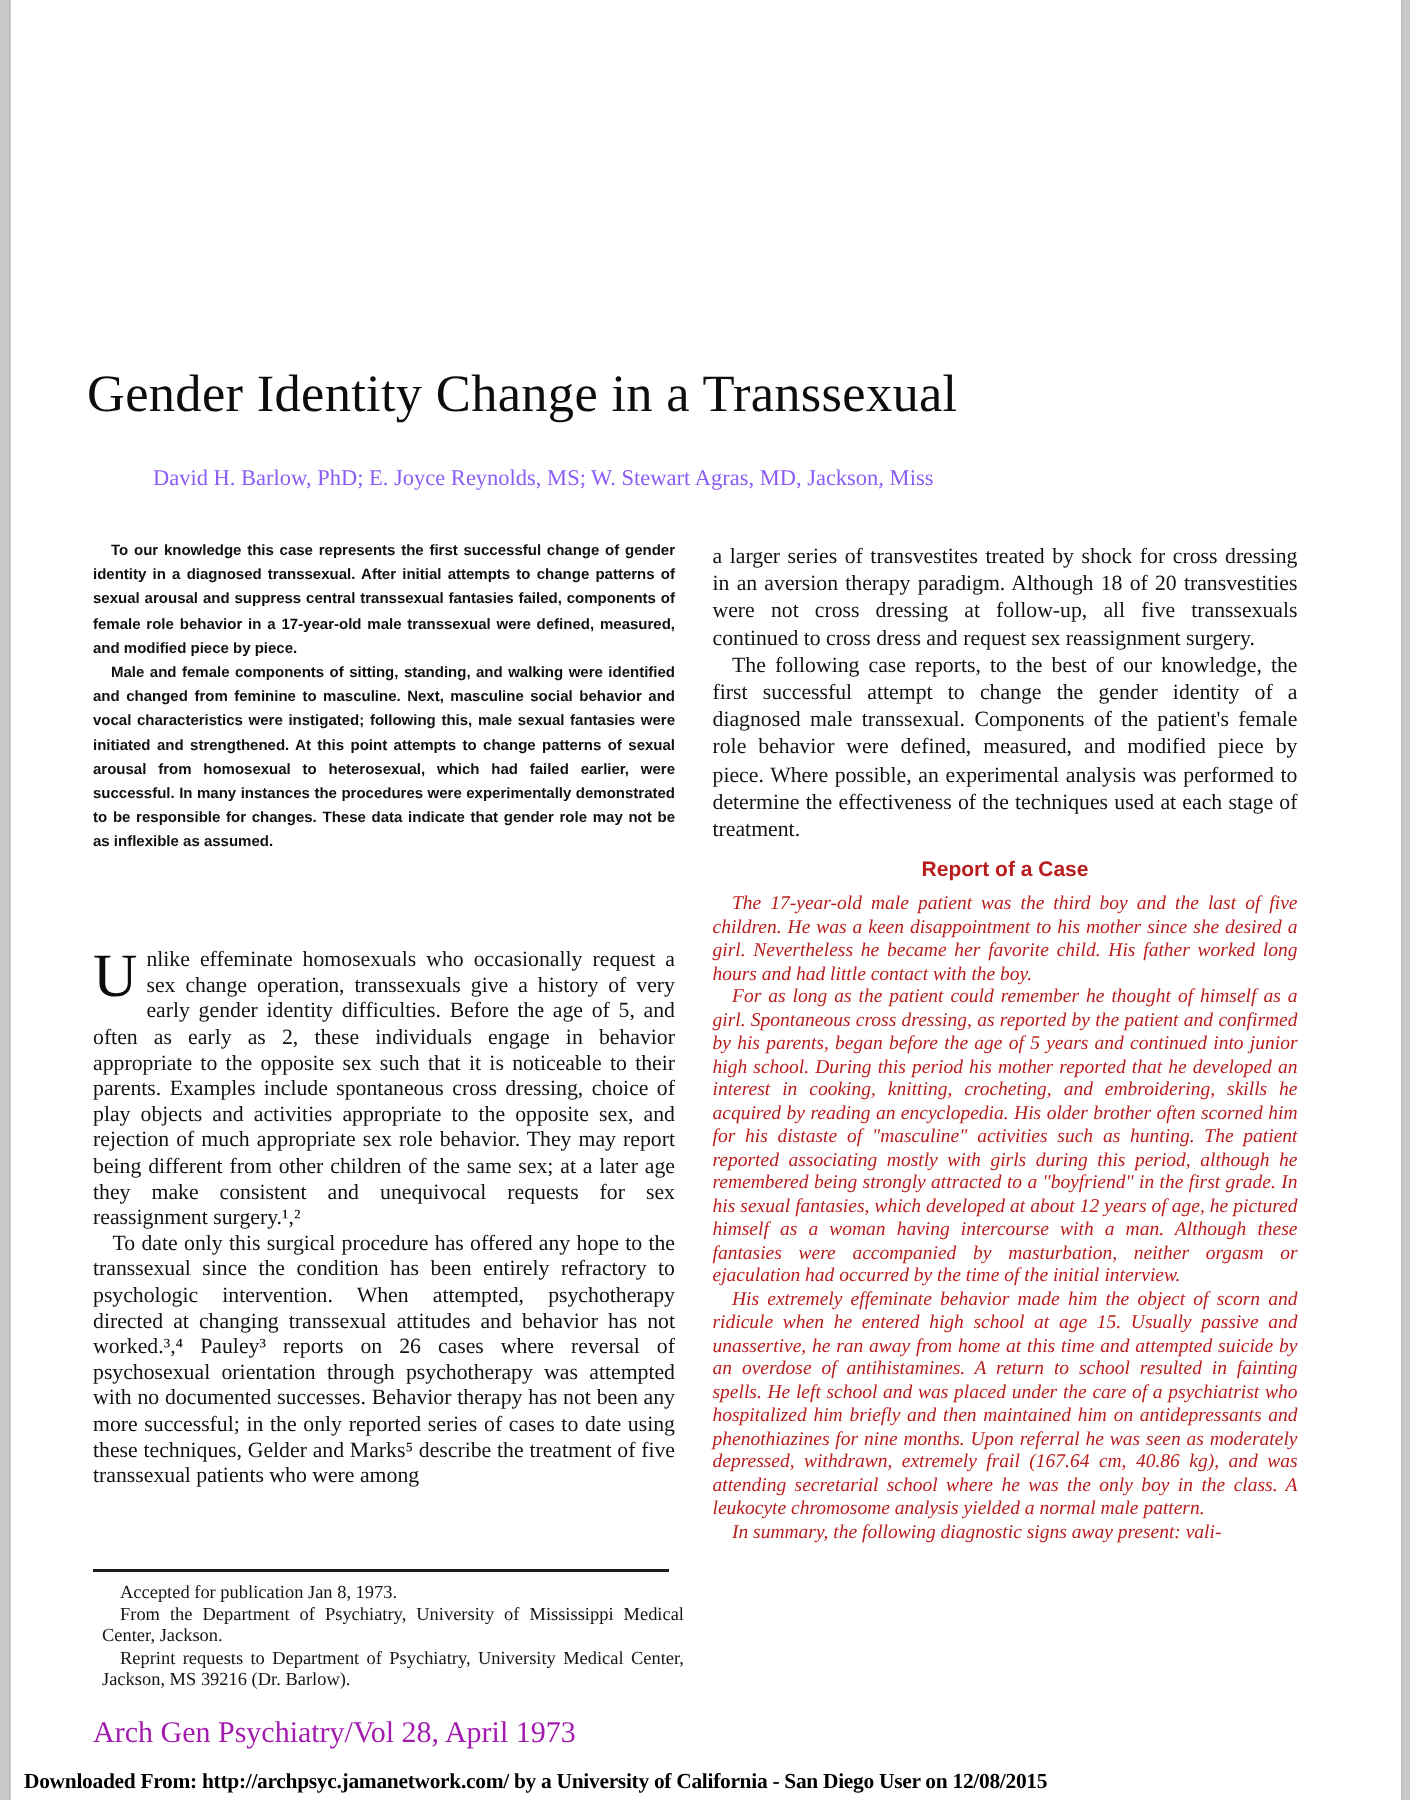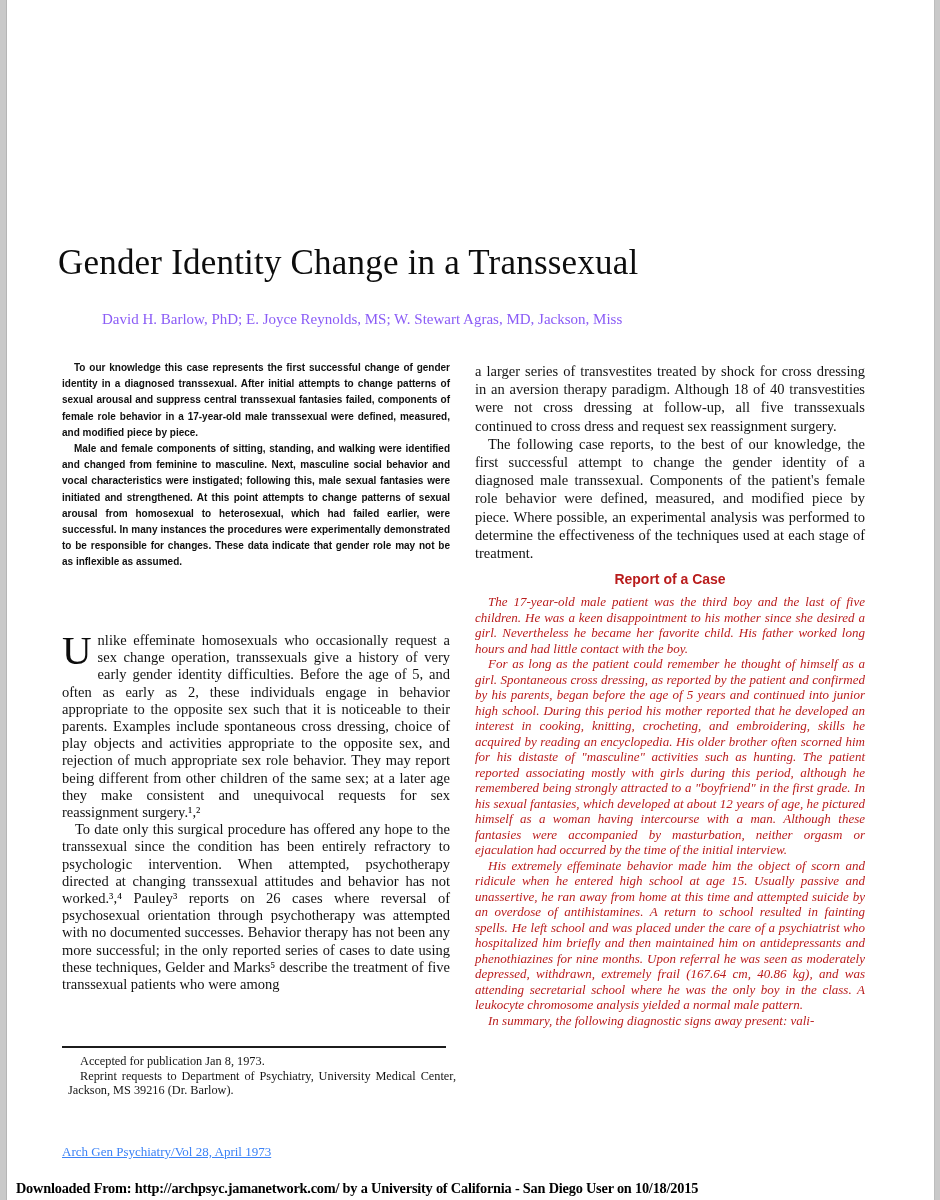--- a/index.html
+++ b/index.html
@@ -33,21 +33,21 @@
   .rule{position:absolute;left:62px;top:1046px;width:384px;height:2px;background:#1c1c1c;}
   .footnotes{position:absolute;left:68px;top:1054px;width:388px;
              font-size:12.3px;line-height:14.6px;text-align:justify;color:#151515;}
   .footnotes p{margin:0;text-indent:12px;}
 
   .case-heading{margin:9px 0 7px 0;text-align:center;
                 font-family:"Liberation Sans",sans-serif;font-weight:bold;
                 font-size:14px;color:#b91c1c;}
   .case{margin:0;font-size:13px;line-height:15.5px;text-align:justify;color:#b91c1c;font-style:italic;}
 
-  .footer-left{position:absolute;left:62px;top:1144px;font-size:13px;color:#3b82f6;text-decoration:underline;}
+  .footer-left{position:absolute;left:62px;top:1144px;font-size:20px;color:#a21caf;}
   .footer-right{position:absolute;left:475px;top:1144px;width:390px;
                 display:flex;justify-content:flex-end;gap:18px;font-size:14.5px;color:#141414;}
   .pageno{font-weight:bold;}
 
   .download-line{position:absolute;left:16px;top:1180px;width:920px;
                  font-family:"Liberation Serif",serif;font-weight:bold;
                  font-size:14.3px;letter-spacing:-.2px;color:#000;}
 </style>
 </head>
 <body>
@@ -65,29 +65,30 @@
   </div>
 
   <div class="col col-left">
     <p class="intro"><span class="dropcap">U</span><span>nlike effeminate homosexuals who occasionally request a sex change operation, transsexuals give a history of very early gender identity difficulties. Before the age of 5, and often as early as 2, these individuals engage in behavior appropriate to the opposite sex such that it is noticeable to their parents. Examples include spontaneous cross dressing, choice of play objects and activities appropriate to the opposite sex, and rejection of much appropriate sex role behavior. They may report being different from other children of the same sex; at a later age they make consistent and unequivocal requests for sex reassignment surgery.¹,²</span></p>
     <p class="intro indent">To date only this surgical procedure has offered any hope to the transsexual since the condition has been entirely refractory to psychologic intervention. When attempted, psychotherapy directed at changing transsexual attitudes and behavior has not worked.³,⁴ Pauley³ reports on 26 cases where reversal of psychosexual orientation through psychotherapy was attempted with no documented successes. Behavior therapy has not been any more successful; in the only reported series of cases to date using these techniques, Gelder and Marks⁵ describe the treatment of five transsexual patients who were among</p>
   </div>
 
   <div class="rule"></div>
   <div class="footnotes">
     <p>Accepted for publication Jan 8, 1973.</p>
+    <p>From the Department of Psychiatry, University of Mississippi Medical Center, Jackson.</p>
     <p>Reprint requests to Department of Psychiatry, University Medical Center, Jackson, MS 39216 (Dr. Barlow).</p>
   </div>
 
   <div class="col col-right">
-    <p class="intro">a larger series of transvestites treated by shock for cross dressing in an aversion therapy paradigm. Although 18 of 40 transvestities were not cross dressing at follow-up, all five transsexuals continued to cross dress and request sex reassignment surgery.</p>
+    <p class="intro">a larger series of transvestites treated by shock for cross dressing in an aversion therapy paradigm. Although 18 of 20 transvestities were not cross dressing at follow-up, all five transsexuals continued to cross dress and request sex reassignment surgery.</p>
     <p class="intro indent">The following case reports, to the best of our knowledge, the first successful attempt to change the gender identity of a diagnosed male transsexual. Components of the patient's female role behavior were defined, measured, and modified piece by piece. Where possible, an experimental analysis was performed to determine the effectiveness of the techniques used at each stage of treatment.</p>
     <h2 class="case-heading">Report of a Case</h2>
     <p class="case indent">The 17-year-old male patient was the third boy and the last of five children. He was a keen disappointment to his mother since she desired a girl. Nevertheless he became her favorite child. His father worked long hours and had little contact with the boy.</p>
     <p class="case indent">For as long as the patient could remember he thought of himself as a girl. Spontaneous cross dressing, as reported by the patient and confirmed by his parents, began before the age of 5 years and continued into junior high school. During this period his mother reported that he developed an interest in cooking, knitting, crocheting, and embroidering, skills he acquired by reading an encyclopedia. His older brother often scorned him for his distaste of "masculine" activities such as hunting. The patient reported associating mostly with girls during this period, although he remembered being strongly attracted to a "boyfriend" in the first grade. In his sexual fantasies, which developed at about 12 years of age, he pictured himself as a woman having intercourse with a man. Although these fantasies were accompanied by masturbation, neither orgasm or ejaculation had occurred by the time of the initial interview.</p>
     <p class="case indent">His extremely effeminate behavior made him the object of scorn and ridicule when he entered high school at age 15. Usually passive and unassertive, he ran away from home at this time and attempted suicide by an overdose of antihistamines. A return to school resulted in fainting spells. He left school and was placed under the care of a psychiatrist who hospitalized him briefly and then maintained him on antidepressants and phenothiazines for nine months. Upon referral he was seen as moderately depressed, withdrawn, extremely frail (167.64 cm, 40.86 kg), and was attending secretarial school where he was the only boy in the class. A leukocyte chromosome analysis yielded a normal male pattern.</p>
     <p class="case indent">In summary, the following diagnostic signs away present: vali-</p>
   </div>
 
   <div class="footer-left">Arch Gen Psychiatry/Vol 28, April 1973</div>
 
-  <div class="download-line">Downloaded From: http://archpsyc.jamanetwork.com/ by a University of California - San Diego User  on 10/18/2015</div>
+  <div class="download-line">Downloaded From: http://archpsyc.jamanetwork.com/ by a University of California - San Diego User  on 12/08/2015</div>
 </div>
 
 </body></html>

